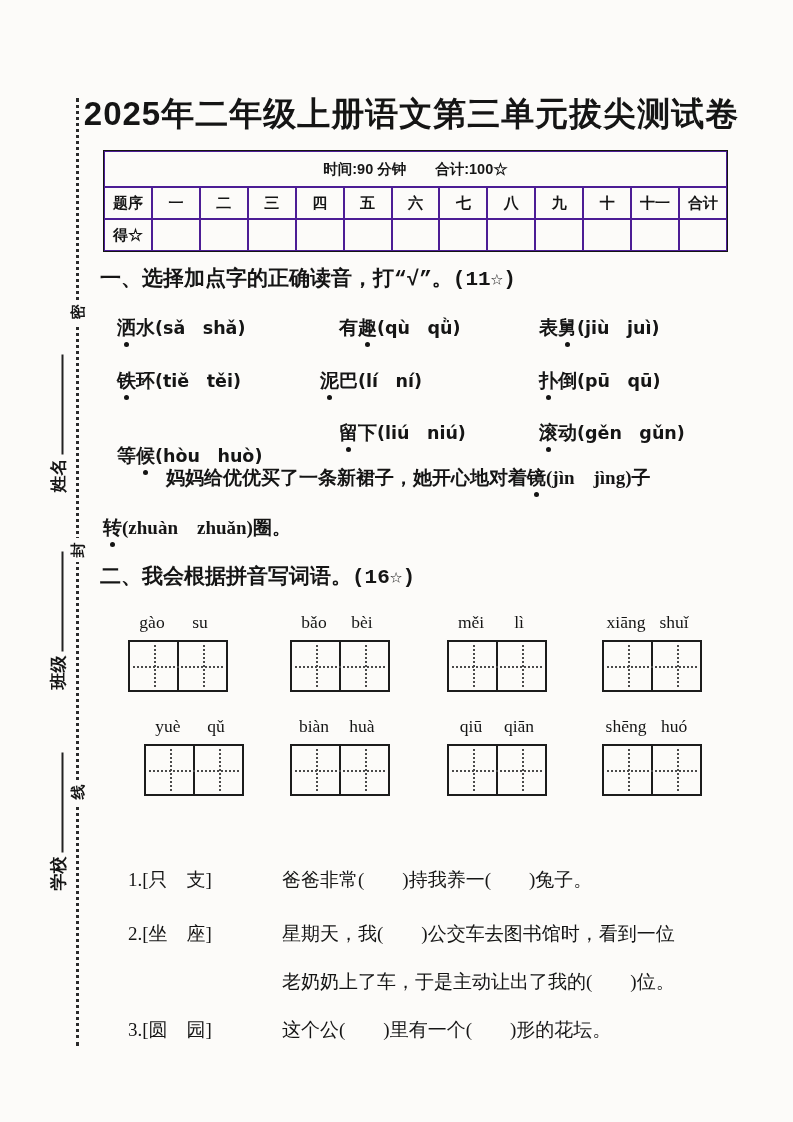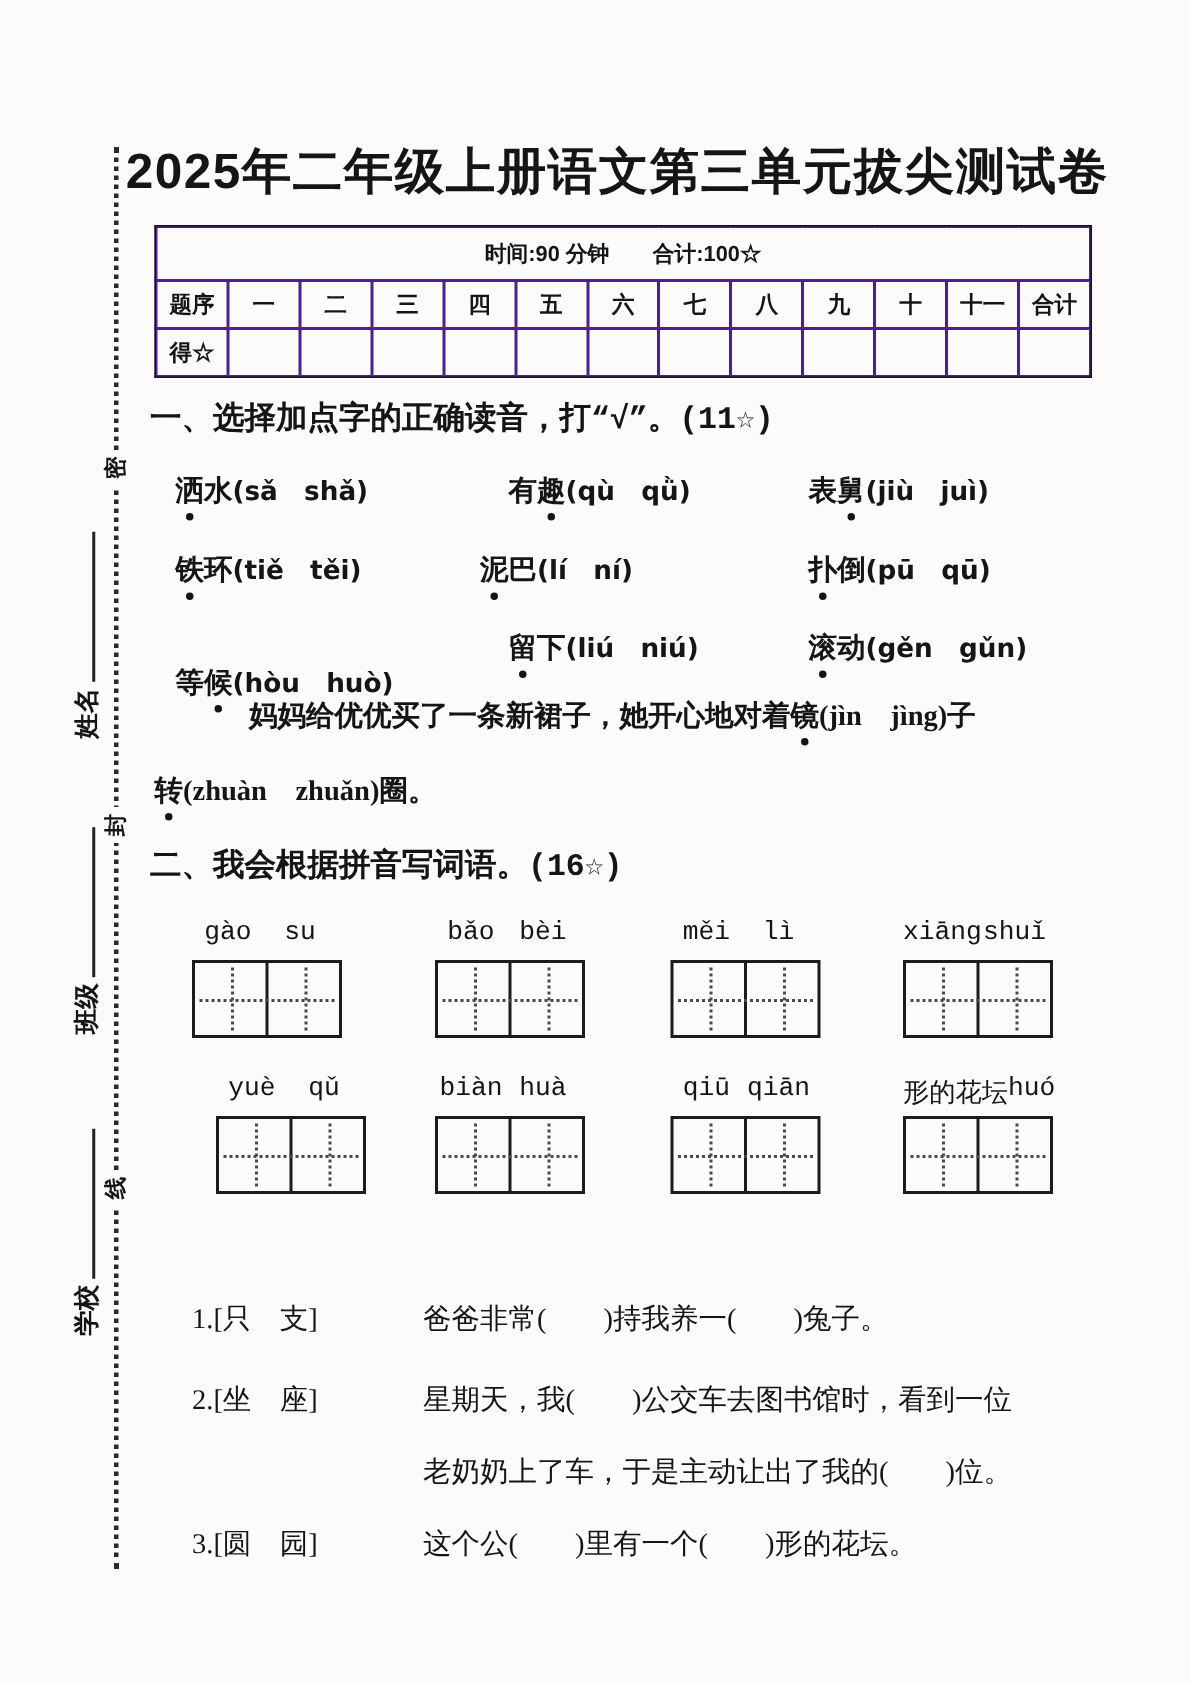--- a/index.html
+++ b/index.html
@@ -40,21 +40,21 @@
   .i6{left:117px;top:421px;margin-top:23px;} .i7{left:339px;top:421px;} .i8{left:539px;top:421px;}
   .sl0{left:166px;top:466px;} .sl1{left:103px;top:516px;}
   .dotu{position:relative;display:inline-block;}
   .dotu::after{content:"";position:absolute;left:50%;margin-left:-2.5px;bottom:-7px;
                width:5px;height:5px;border-radius:50%;background:#141414;}
   .py{font-family:"DejaVu Sans",sans-serif;font-size:17.5px;}
   
   .pygroup{position:absolute;width:96px;}
   .g0{left:128px;top:612px;} .g1{left:290px;top:612px;} .g2{left:447px;top:612px;} .g3{left:602px;top:612px;}
   .g4{left:128px;top:716px;padding-left:16px;} .g5{left:290px;top:716px;} .g6{left:447px;top:716px;} .g7{left:602px;top:716px;}
-  .pyline{display:flex;height:28px;font-size:17.5px;font-family:Liberation Mono, monospace;}
+  .pyline{display:flex;height:28px;font-size:17.5px;font-family:Liberation Serif, serif;}
   .pyline span{flex:1;text-align:center;white-space:nowrap;}
   .tzbox{position:relative;display:flex;width:96px;height:48px;border:2.5px solid #1c1c1c;background:#fcfbf9;}
   .tzcell{flex:1;position:relative;}
   .tzcell.first{border-right:2.5px solid #1c1c1c;}
   .tzcell::before{content:"";position:absolute;left:50%;top:3px;bottom:3px;border-left:2px dotted #4a4a4a;}
   .tzbox::after{content:"";position:absolute;top:50%;left:3px;right:3px;border-top:2px dotted #4a4a4a;}
   
   .s3line{position:absolute;font-size:19px;white-space:pre;line-height:1.25;}
   .t0{top:868px;} .t1{top:922px;} .t2{top:970px;} .t3{top:1018px;}
   .s3line .opt{position:absolute;left:128px;white-space:pre;text-align:center;}
@@ -206,21 +206,21 @@
           <span>qiū</span>
           <span>qiān</span>
         </div>
         <div class="tzbox">
           <div class="tzcell first"></div>
           <div class="tzcell"></div>
         </div>
       </div>
       <div class="pygroup g7">
         <div class="pyline">
-          <span>形的花坛</span>
+          <span>shēng</span>
           <span>huó</span>
         </div>
         <div class="tzbox">
           <div class="tzcell first"></div>
           <div class="tzcell"></div>
         </div>
       </div>
     </div>
 
   <div id="s3-items">

